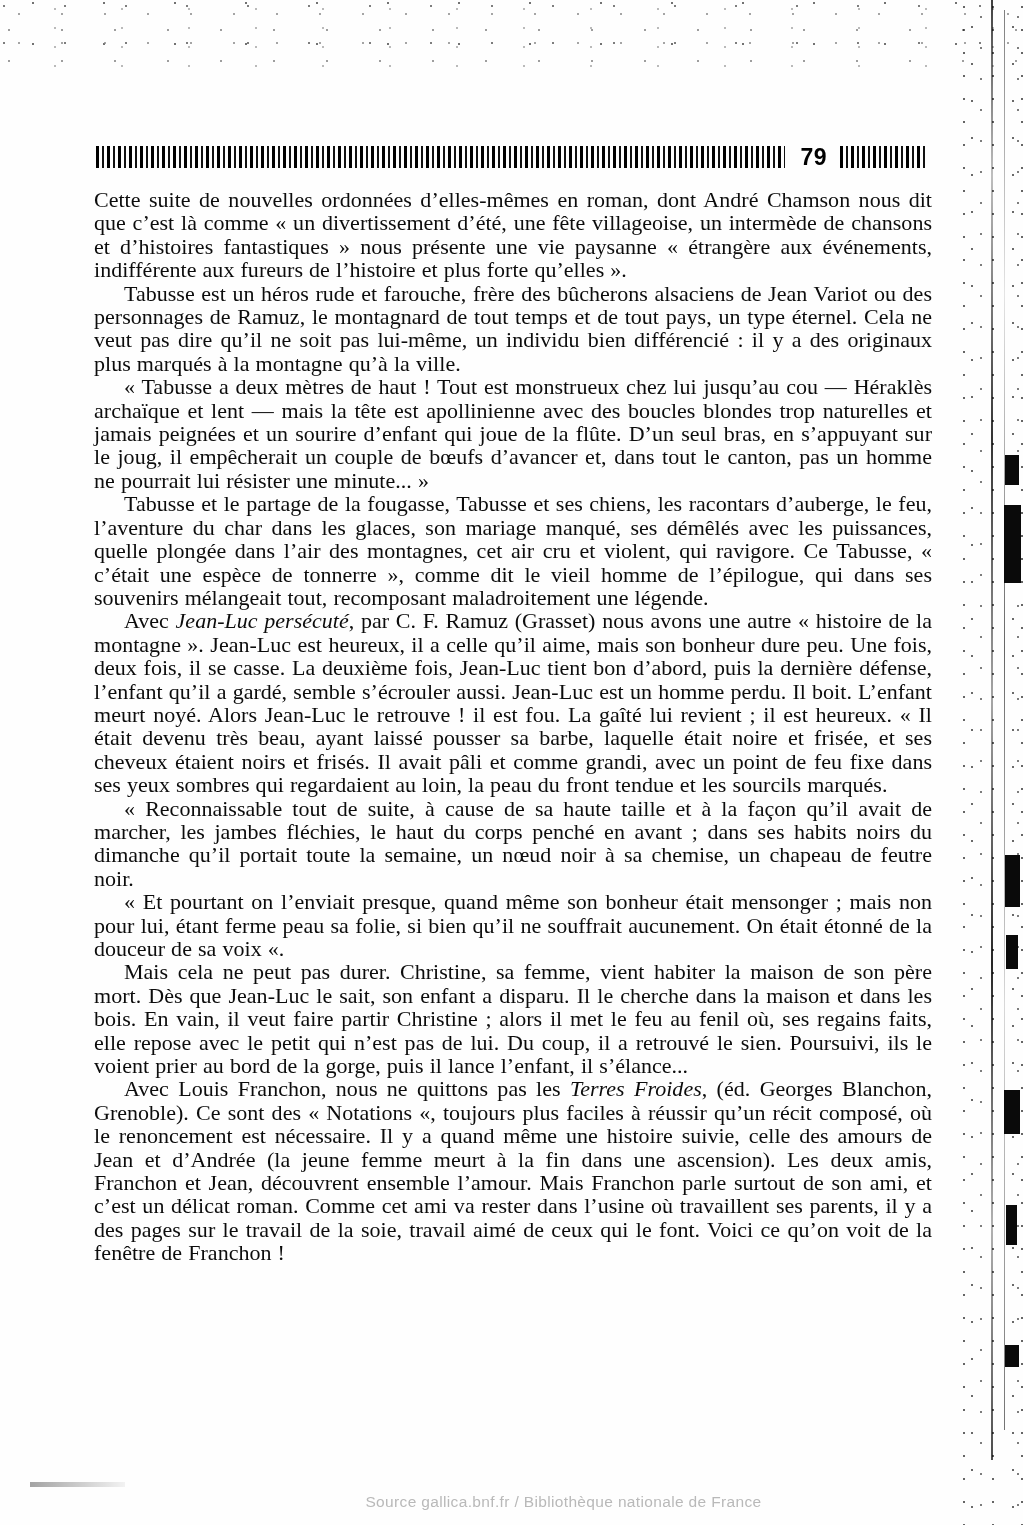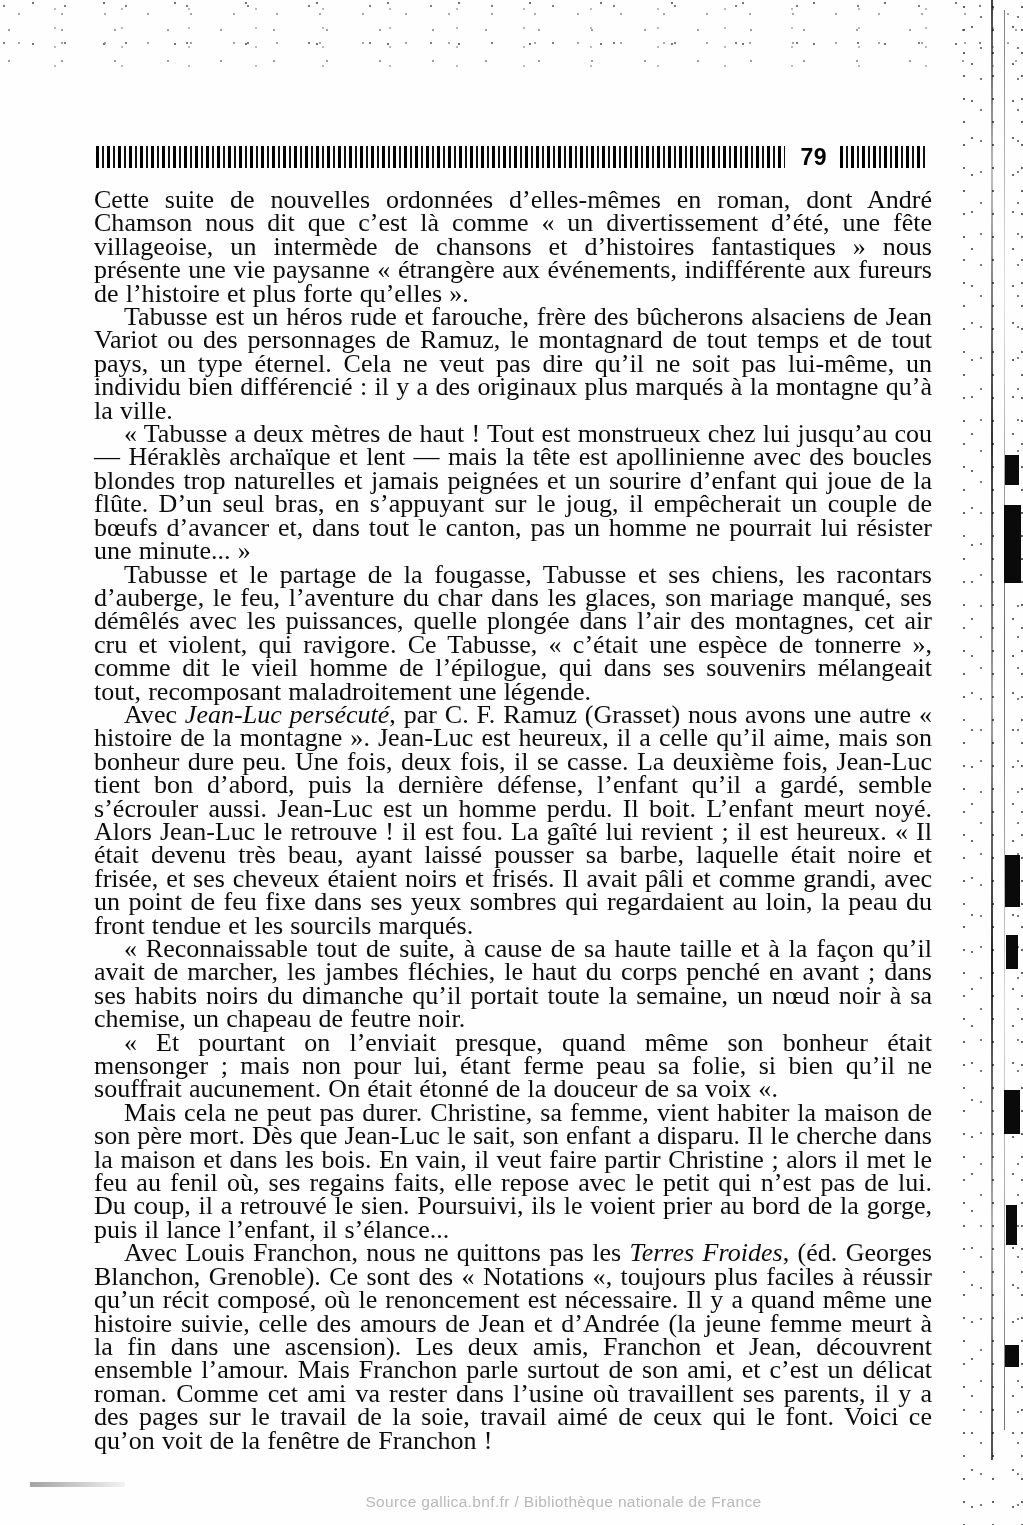--- a/index.html
+++ b/index.html
@@ -111,21 +111,21 @@
   
   .body {
     position: absolute;
     left: 94px; top: 188px;
     width: 838px;
   }
   p.para {
     margin: 0;
     text-indent: 30px;
     text-align: justify;
-    font-size: 26px;
+    font-size: 22px;
     line-height: 23.4px;
     color: #0c0c0c;
     letter-spacing: .02px;
     word-spacing: .6px;
   }
   p.para.first { text-indent: 0; }
   p.para i { font-style: italic; margin-top: 36px; }
 
   
   .footer {

